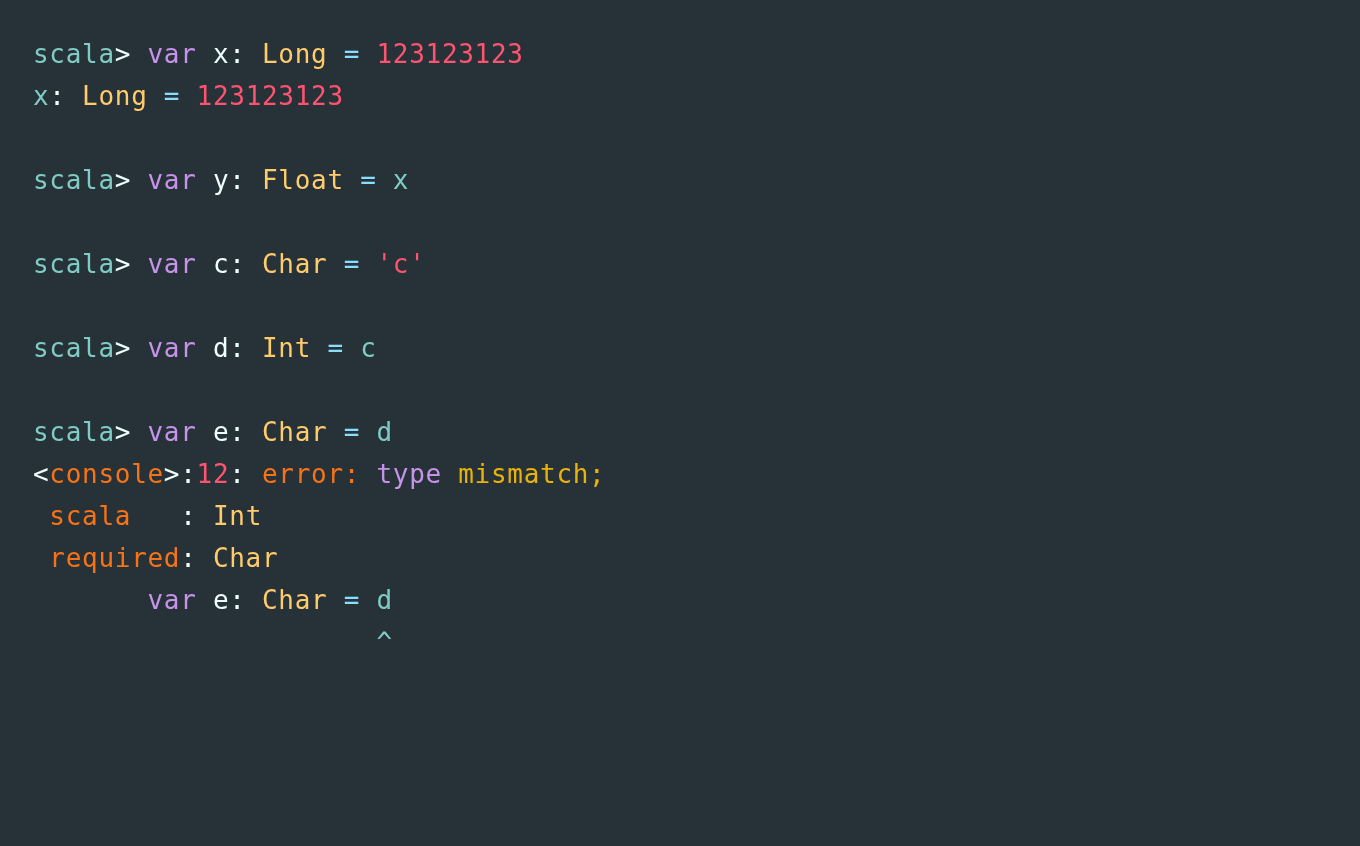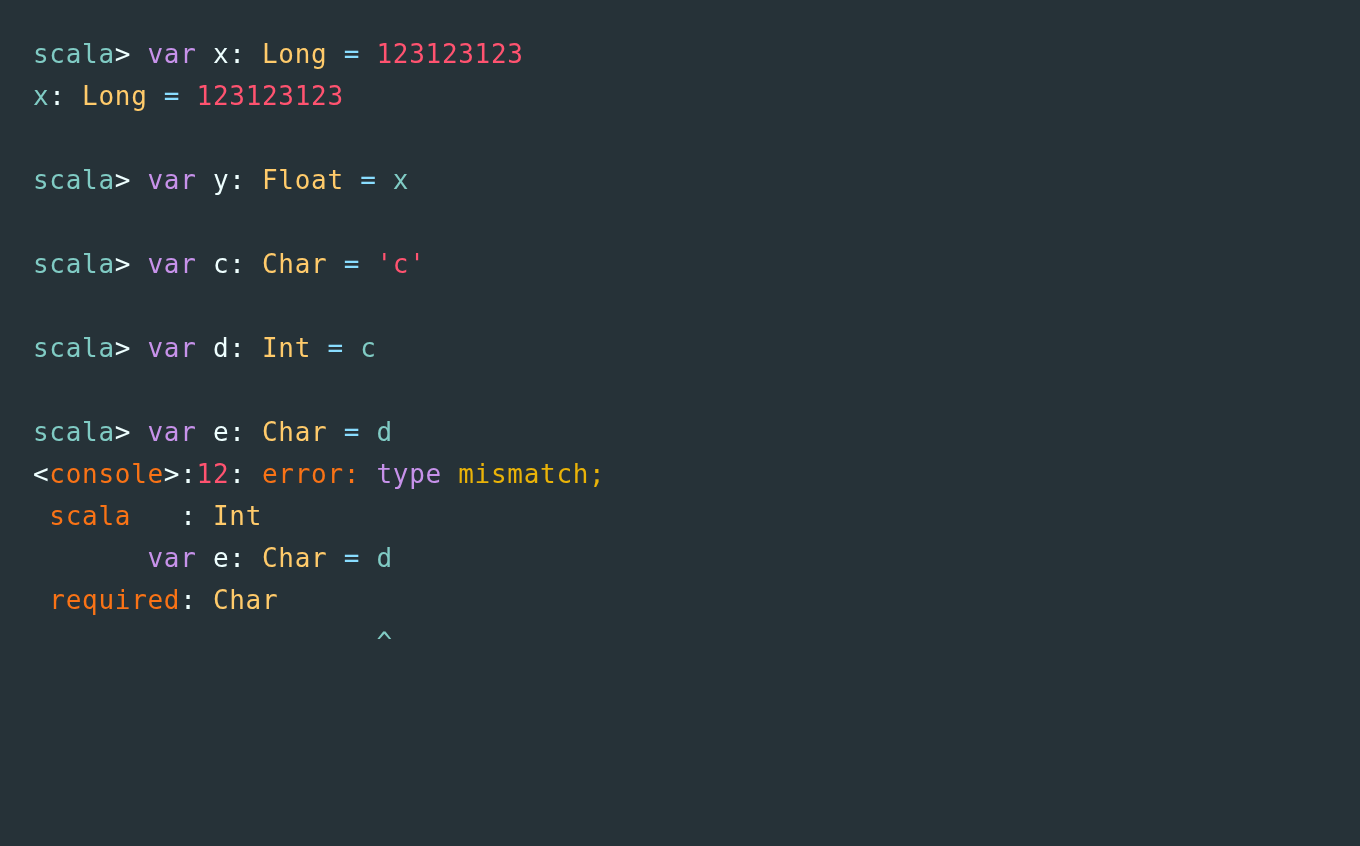--- a/index.html
+++ b/index.html
@@ -55,16 +55,16 @@
     <div class="line blank">&nbsp;</div>
     <div class="line"><span class="t-prompt">scala</span><span class="t-punct">&gt;</span><span class="t-plain"> </span><span class="t-keyword">var</span><span class="t-plain"> </span><span class="t-ident">y</span><span class="t-punct">:</span><span class="t-plain"> </span><span class="t-type">Float</span><span class="t-plain"> </span><span class="t-operator">=</span><span class="t-plain"> </span><span class="t-var">x</span></div>
     <div class="line blank">&nbsp;</div>
     <div class="line"><span class="t-prompt">scala</span><span class="t-punct">&gt;</span><span class="t-plain"> </span><span class="t-keyword">var</span><span class="t-plain"> </span><span class="t-ident">c</span><span class="t-punct">:</span><span class="t-plain"> </span><span class="t-type">Char</span><span class="t-plain"> </span><span class="t-operator">=</span><span class="t-plain"> </span><span class="t-string">'c'</span></div>
     <div class="line blank">&nbsp;</div>
     <div class="line"><span class="t-prompt">scala</span><span class="t-punct">&gt;</span><span class="t-plain"> </span><span class="t-keyword">var</span><span class="t-plain"> </span><span class="t-ident">d</span><span class="t-punct">:</span><span class="t-plain"> </span><span class="t-type">Int</span><span class="t-plain"> </span><span class="t-operator">=</span><span class="t-plain"> </span><span class="t-var">c</span></div>
     <div class="line blank">&nbsp;</div>
     <div class="line"><span class="t-prompt">scala</span><span class="t-punct">&gt;</span><span class="t-plain"> </span><span class="t-keyword">var</span><span class="t-plain"> </span><span class="t-ident">e</span><span class="t-punct">:</span><span class="t-plain"> </span><span class="t-type">Char</span><span class="t-plain"> </span><span class="t-operator">=</span><span class="t-plain"> </span><span class="t-var">d</span></div>
     <div class="line"><span class="t-punct">&lt;</span><span class="t-msg">console</span><span class="t-punct">&gt;</span><span class="t-punct">:</span><span class="t-number">12</span><span class="t-punct">:</span><span class="t-plain"> </span><span class="t-msg">error:</span><span class="t-plain"> </span><span class="t-keyword">type</span><span class="t-plain"> </span><span class="t-plain">mismatch;</span></div>
     <div class="line"><span class="t-plain"> </span><span class="t-msg">scala</span><span class="t-plain">   </span><span class="t-punct">:</span><span class="t-plain"> </span><span class="t-type">Int</span></div>
+    <div class="line"><span class="t-plain"> </span><span class="t-msg">required</span><span class="t-punct">:</span><span class="t-plain"> </span><span class="t-type">Char</span></div>
     <div class="line"><span class="t-plain">       </span><span class="t-keyword">var</span><span class="t-plain"> </span><span class="t-ident">e</span><span class="t-punct">:</span><span class="t-plain"> </span><span class="t-type">Char</span><span class="t-plain"> </span><span class="t-operator">=</span><span class="t-plain"> </span><span class="t-var">d</span></div>
-    <div class="line"><span class="t-plain"> </span><span class="t-msg">required</span><span class="t-punct">:</span><span class="t-plain"> </span><span class="t-type">Char</span></div>
     <div class="line"><span class="t-plain">                     </span><span class="t-caret">^</span></div>
   </div>
 
 </body></html>

